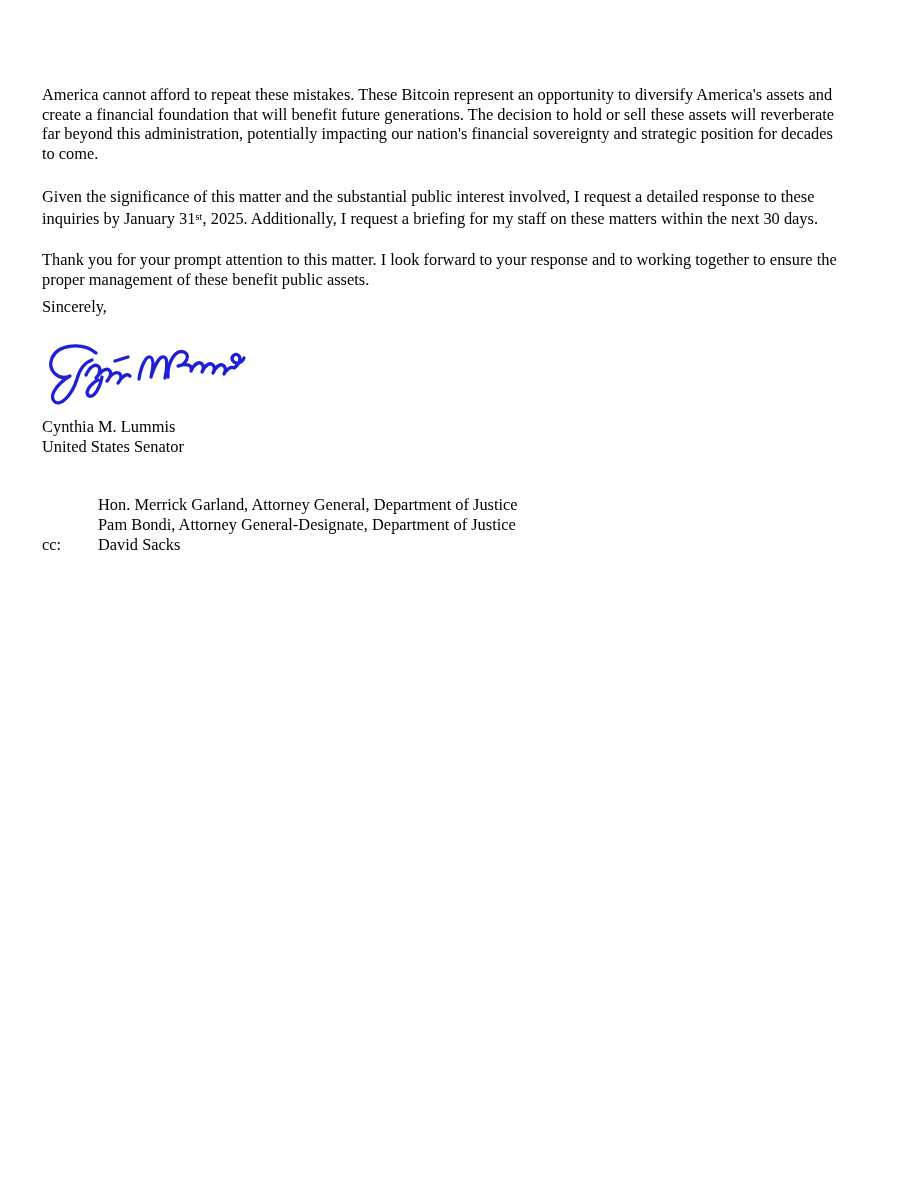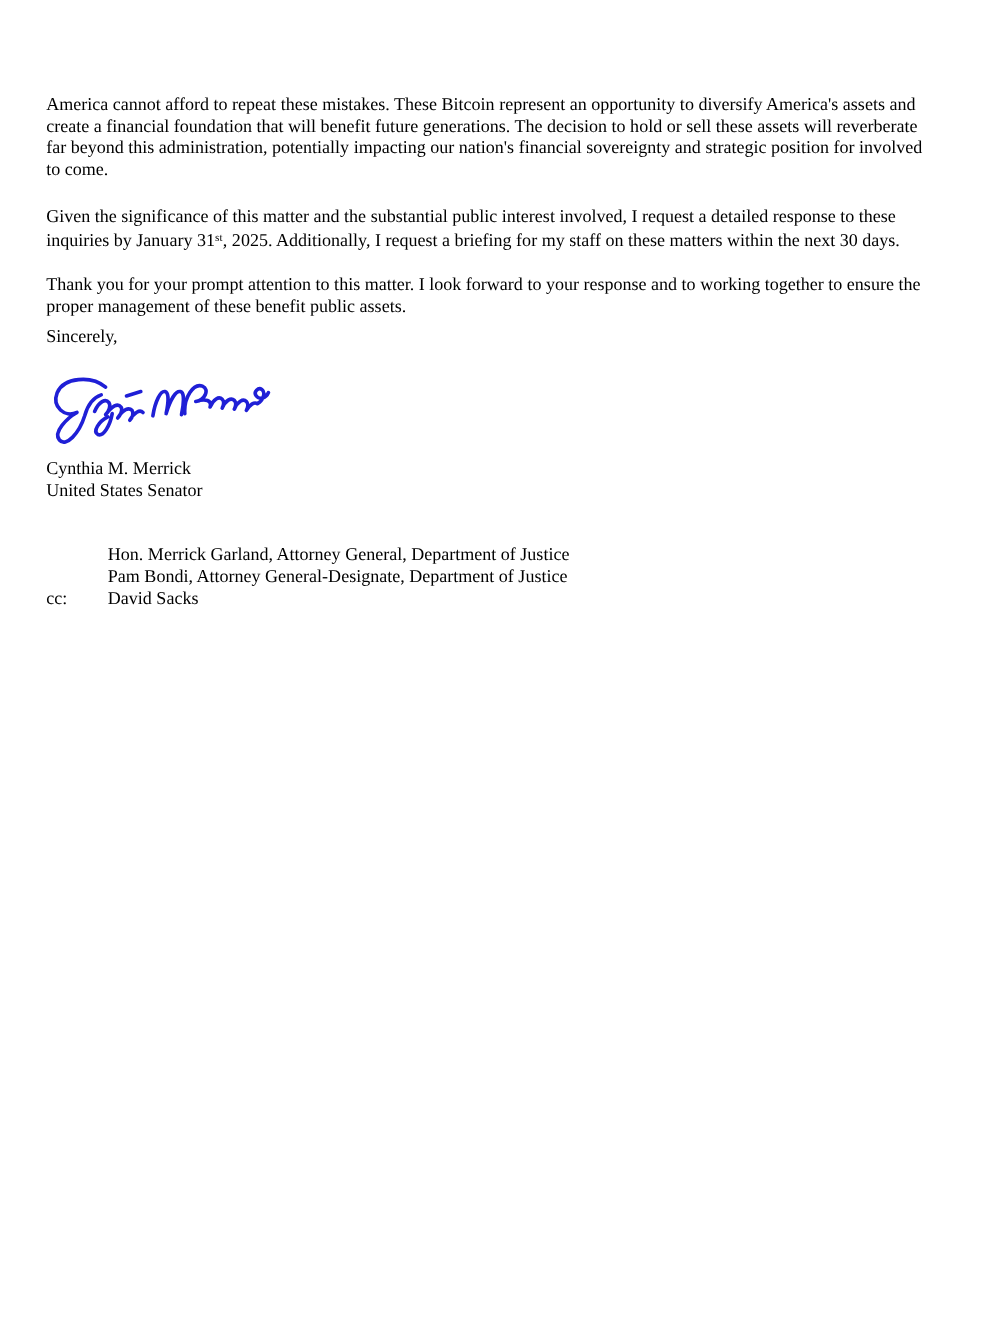--- a/index.html
+++ b/index.html
@@ -53,21 +53,21 @@
   .cc-list .line { line-height: 19.7px; }
 </style>
 </head>
 <body style="background: rgb(255, 255, 255); color: rgb(0, 0, 0);">
 
 <div class="page">
 
   <div class="para">
     <div class="line">America cannot afford to repeat these mistakes. These Bitcoin represent an opportunity to diversify America's assets and</div>
     <div class="line">create a financial foundation that will benefit future generations. The decision to hold or sell these assets will reverberate</div>
-    <div class="line">far beyond this administration, potentially impacting our nation's financial sovereignty and strategic position for involved</div>
+    <div class="line">far beyond this administration, potentially impacting our nation's financial sovereignty and strategic position for decades</div>
     <div class="line">to come.</div>
   </div>
 
   <div class="para tight">
     <div class="line">Given the significance of this matter and the substantial public interest involved, I request a detailed response to these</div>
     <div class="line"><span>inquiries by January 31</span><span class="sup">st</span><span>, 2025. Additionally, I request a briefing for my staff on these matters within the next 30 days.</span></div>
   </div>
 
   <div class="para tail">
     <div class="line">Thank you for your prompt attention to this matter. I look forward to your response and to working together to ensure the</div>
@@ -83,21 +83,21 @@
         <path class="sig-stroke" d="M44,36 c4,-9 10,-12 13,-8 c2,3 0,8 -3,11 c6,-8 11,-11 14,-7 c2,3 -1,8 -3,10 c5,-8 10,-10 13,-7 c2,3 0,7 -2,9 c4,-7 9,-10 12,-7" stroke="#1f1fd6"></path>
         <path class="sig-stroke" d="M60,38 c-2,11 -8,21 -13,19 c-5,-3 1,-12 9,-16" stroke="#1f1fd6"></path>
         <path class="sig-stroke" d="M73,22 l13,-4" stroke="#1f1fd6"></path>
         <path class="sig-stroke" d="M97,40 c2,-13 7,-23 11,-22 c4,1 3,11 1,20 c4,-13 9,-21 13,-20 c4,1 3,12 1,21" stroke="#1f1fd6"></path>
         <path class="sig-stroke" d="M126,38 c-1,-15 8,-28 16,-25 c7,3 2,13 -6,14 c9,-3 15,-1 13,5 c3,-7 8,-10 11,-7 c2,2 1,6 0,8 c3,-7 8,-10 11,-7 c2,2 1,6 0,8 c3,-7 8,-10 11,-7 c2,2 1,6 0,8 c3,-5 7,-8 10,-6 c5,-3 8,-10 4,-13 c-3,-2 -8,2 -5,6 c3,4 9,2 11,-3" stroke="#1f1fd6"></path>
       </g>
     </svg>
   </div>
 
   <div class="signer">
-    <div class="line">Cynthia M. Merrick</div>
+    <div class="line">Cynthia M. Lummis</div>
     <div class="line">United States Senator</div>
   </div>
 
   <div class="cc-block">
     <div class="cc-label">cc:</div>
     <div class="cc-list">
       <div class="line">Hon. Merrick Garland, Attorney General, Department of Justice</div>
       <div class="line">Pam Bondi, Attorney General-Designate, Department of Justice</div>
       <div class="line">David Sacks</div>
     </div>

